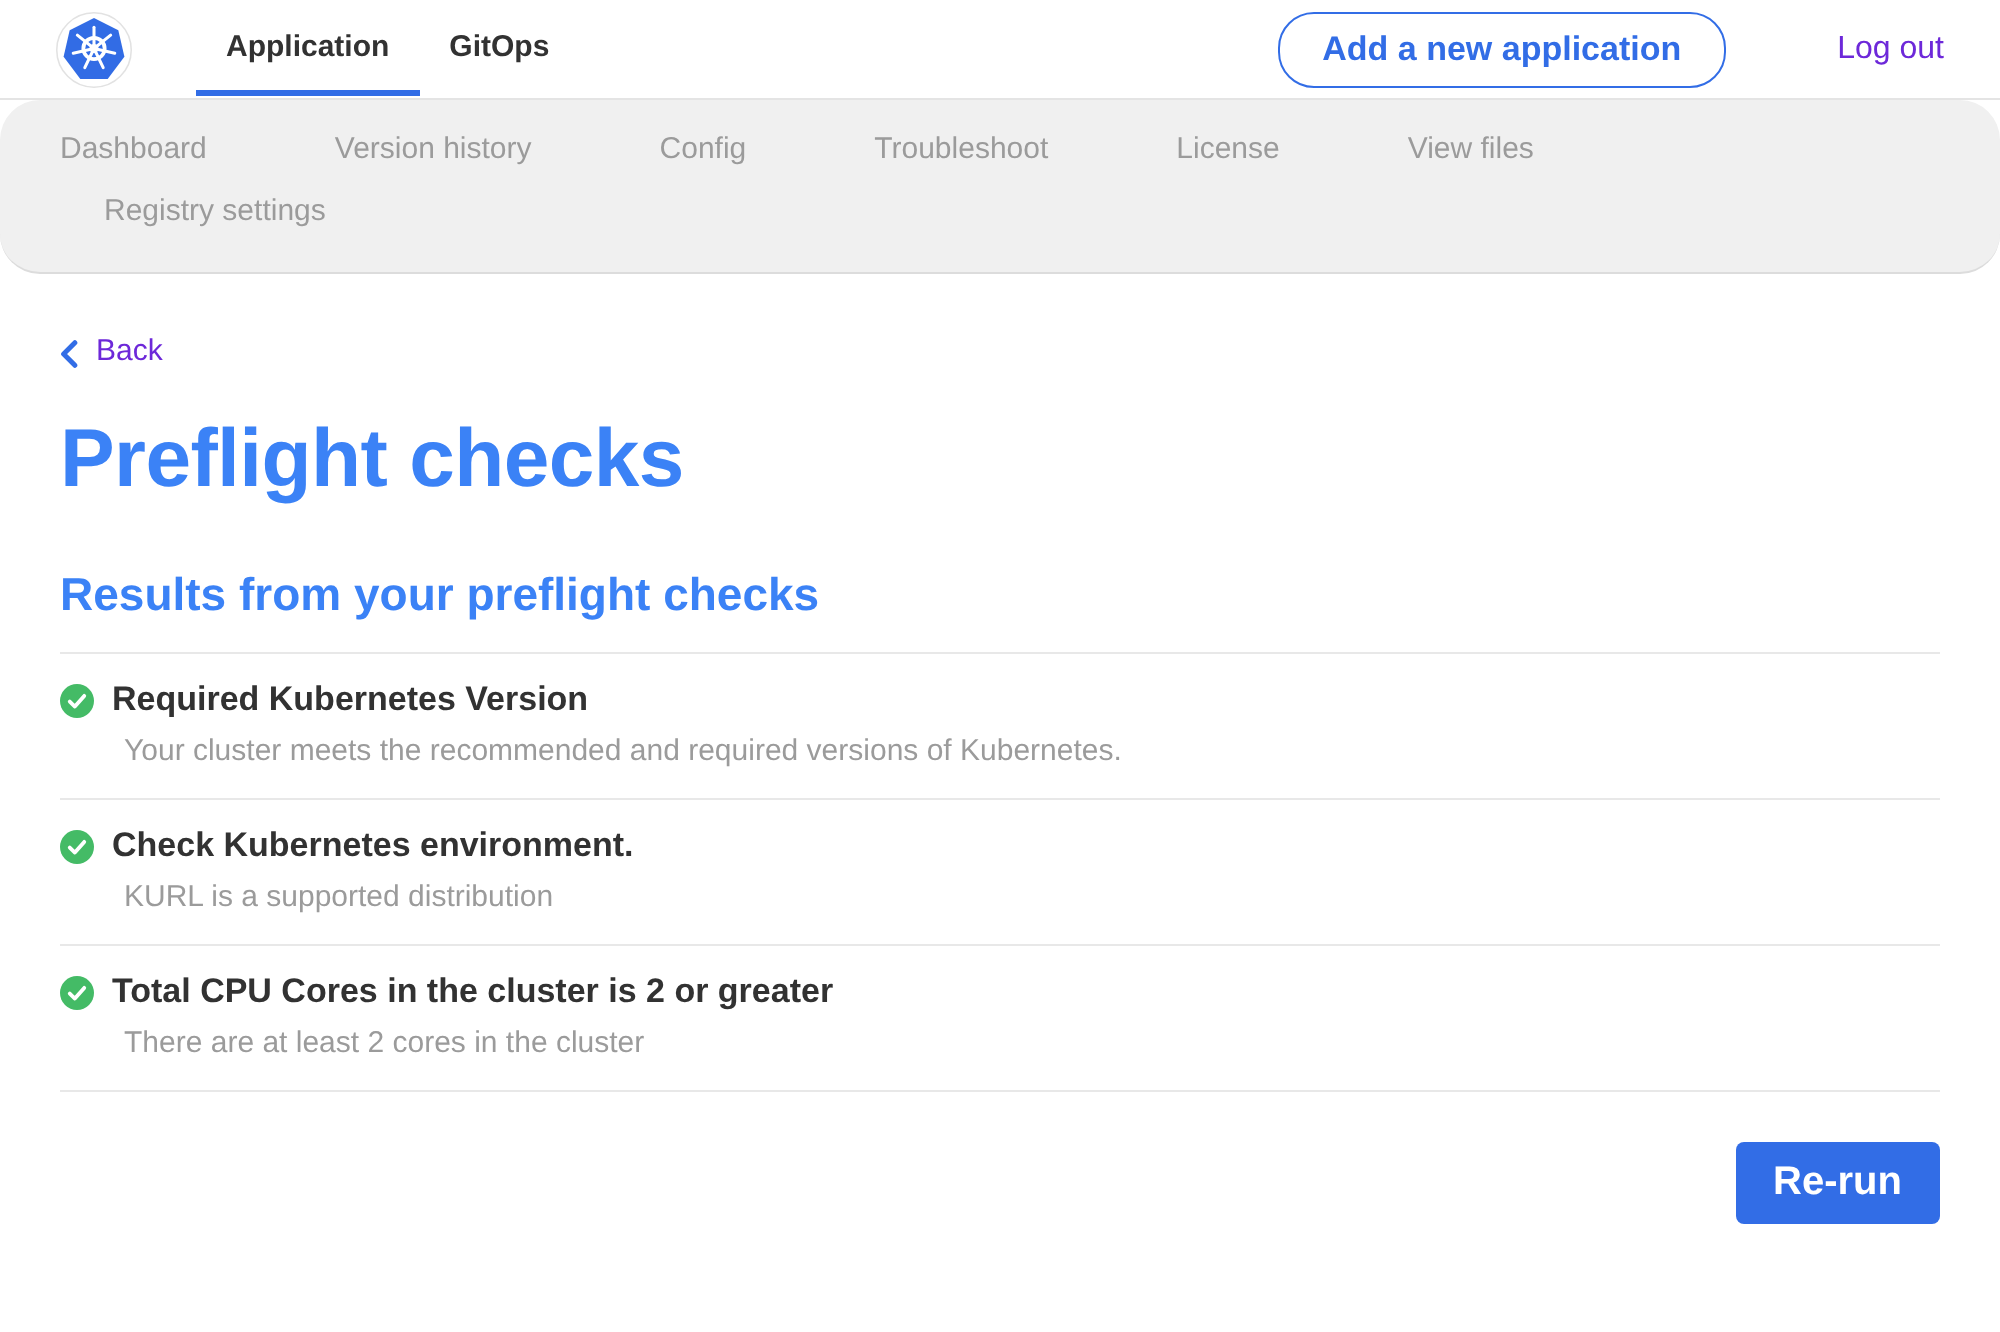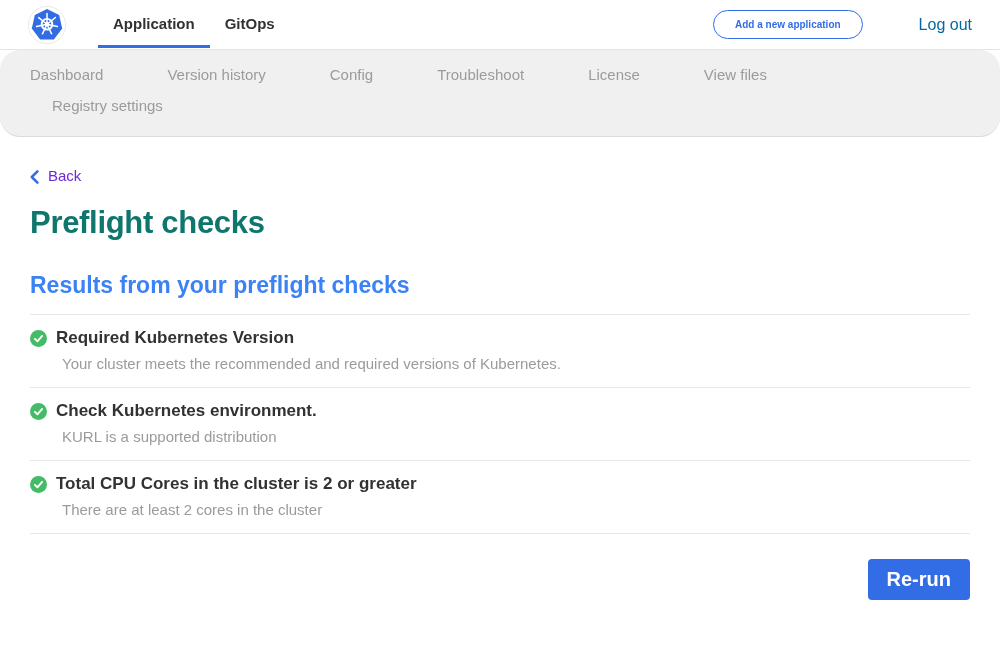--- a/index.html
+++ b/index.html
@@ -39,31 +39,31 @@
     border-bottom: 3px solid transparent;
     padding-top: 3px;
   }
   .tab.active { border-bottom-color: #326de6; }
   .nav-right { margin-left: auto; display: flex; align-items: center; }
   .add-app-btn {
     background: #ffffff;
     border: 1px solid #326de6;
     color: #326de6;
     font-family: "Liberation Sans", sans-serif;
-    font-size: 10px;
+    font-size: 17px;
     font-weight: 700;
     padding: 8px 21px;
     border-radius: 18px;
     cursor: pointer;
   }
   .logout {
     margin-left: 24px;
     font-size: 16px;
     font-weight: 500;
-    color: #0369a1;
+    color: #6d28d9;
     cursor: pointer;
     padding-left: 32px;
   }
 
   
   .subnav {
     background: #f0f0f0;
     border-bottom: 1px solid #dcdcdc;
     height: 87px;
     padding: 16px 30px 0 30px;
@@ -87,25 +87,25 @@
     align-items: flex-end;
     gap: 9px;
     color: #6d28d9;
     font-size: 15px;
     font-weight: 400;
     cursor: pointer;
     text-decoration: none;
   }
   .back-link .chev { display: flex; align-items: center; }
   h1.page-title {
-    font-size: 31px;
+    font-size: 41px;
     font-weight: 700;
     letter-spacing: -0.3px;
     margin: 17px 0 9px 0;
-    color: #0f766e;
+    color: #3b82f6;
   }
   .desc {
     color: #9b9b9b;
     font-size: 17px;
     line-height: 30px;
     max-width: 925px;
   }
   h2.results-heading {
     font-size: 23px;
     font-weight: 700;

